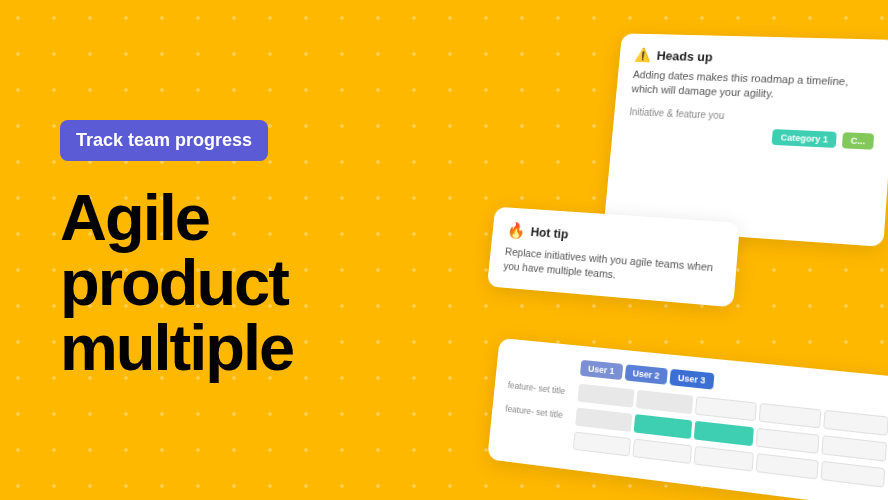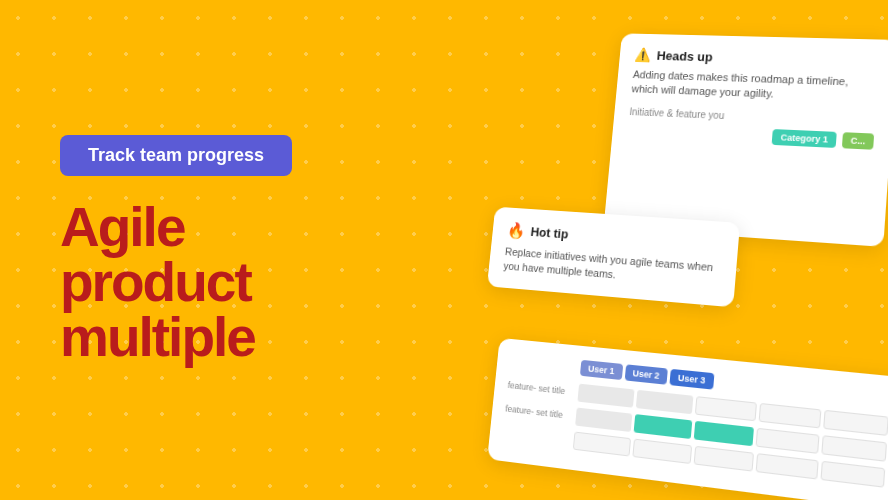--- a/index.html
+++ b/index.html
@@ -34,30 +34,30 @@
       max-width: 440px;
       z-index: 2;
     }
 
     .badge {
       display: inline-block;
       background-color: #5B5BD6;
       color: #fff;
       font-size: 18px;
       font-weight: 600;
-      padding: 10px 28px;
+      padding: 10px 16px;
       border-radius: 8px;
       margin-bottom: 24px;
     }
 
     .main-title {
-      font-size: 55px;
+      font-size: 65px;
       font-weight: 900;
       line-height: 1.0;
-      color: #b91c1c;
+      color: #000000;
       letter-spacing: -2px;
     }
 
     .right-panel {
       position: absolute;
       right: -30px;
       top: 20px;
       width: 440px;
       height: 460px;
       z-index: 2;

